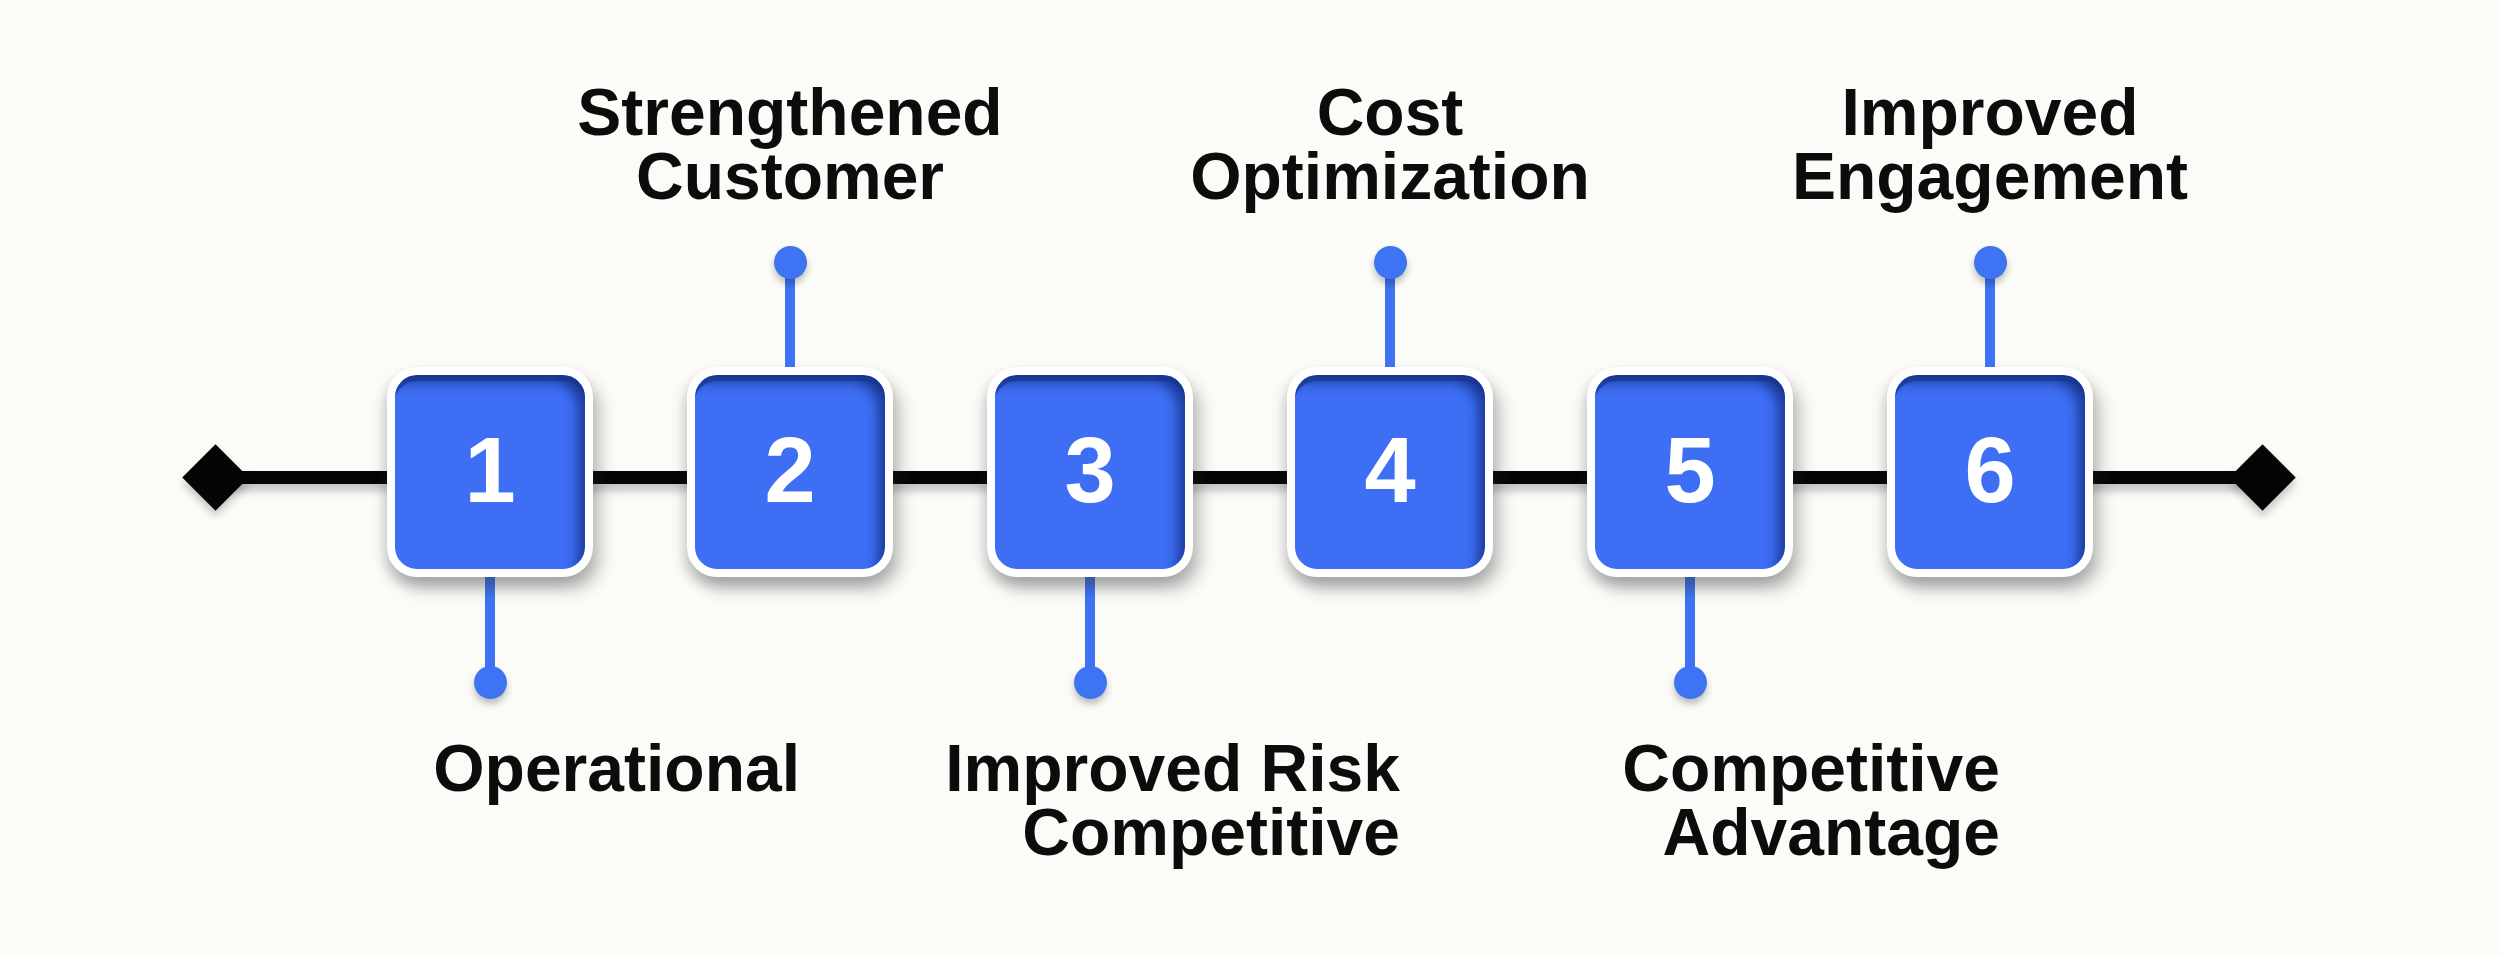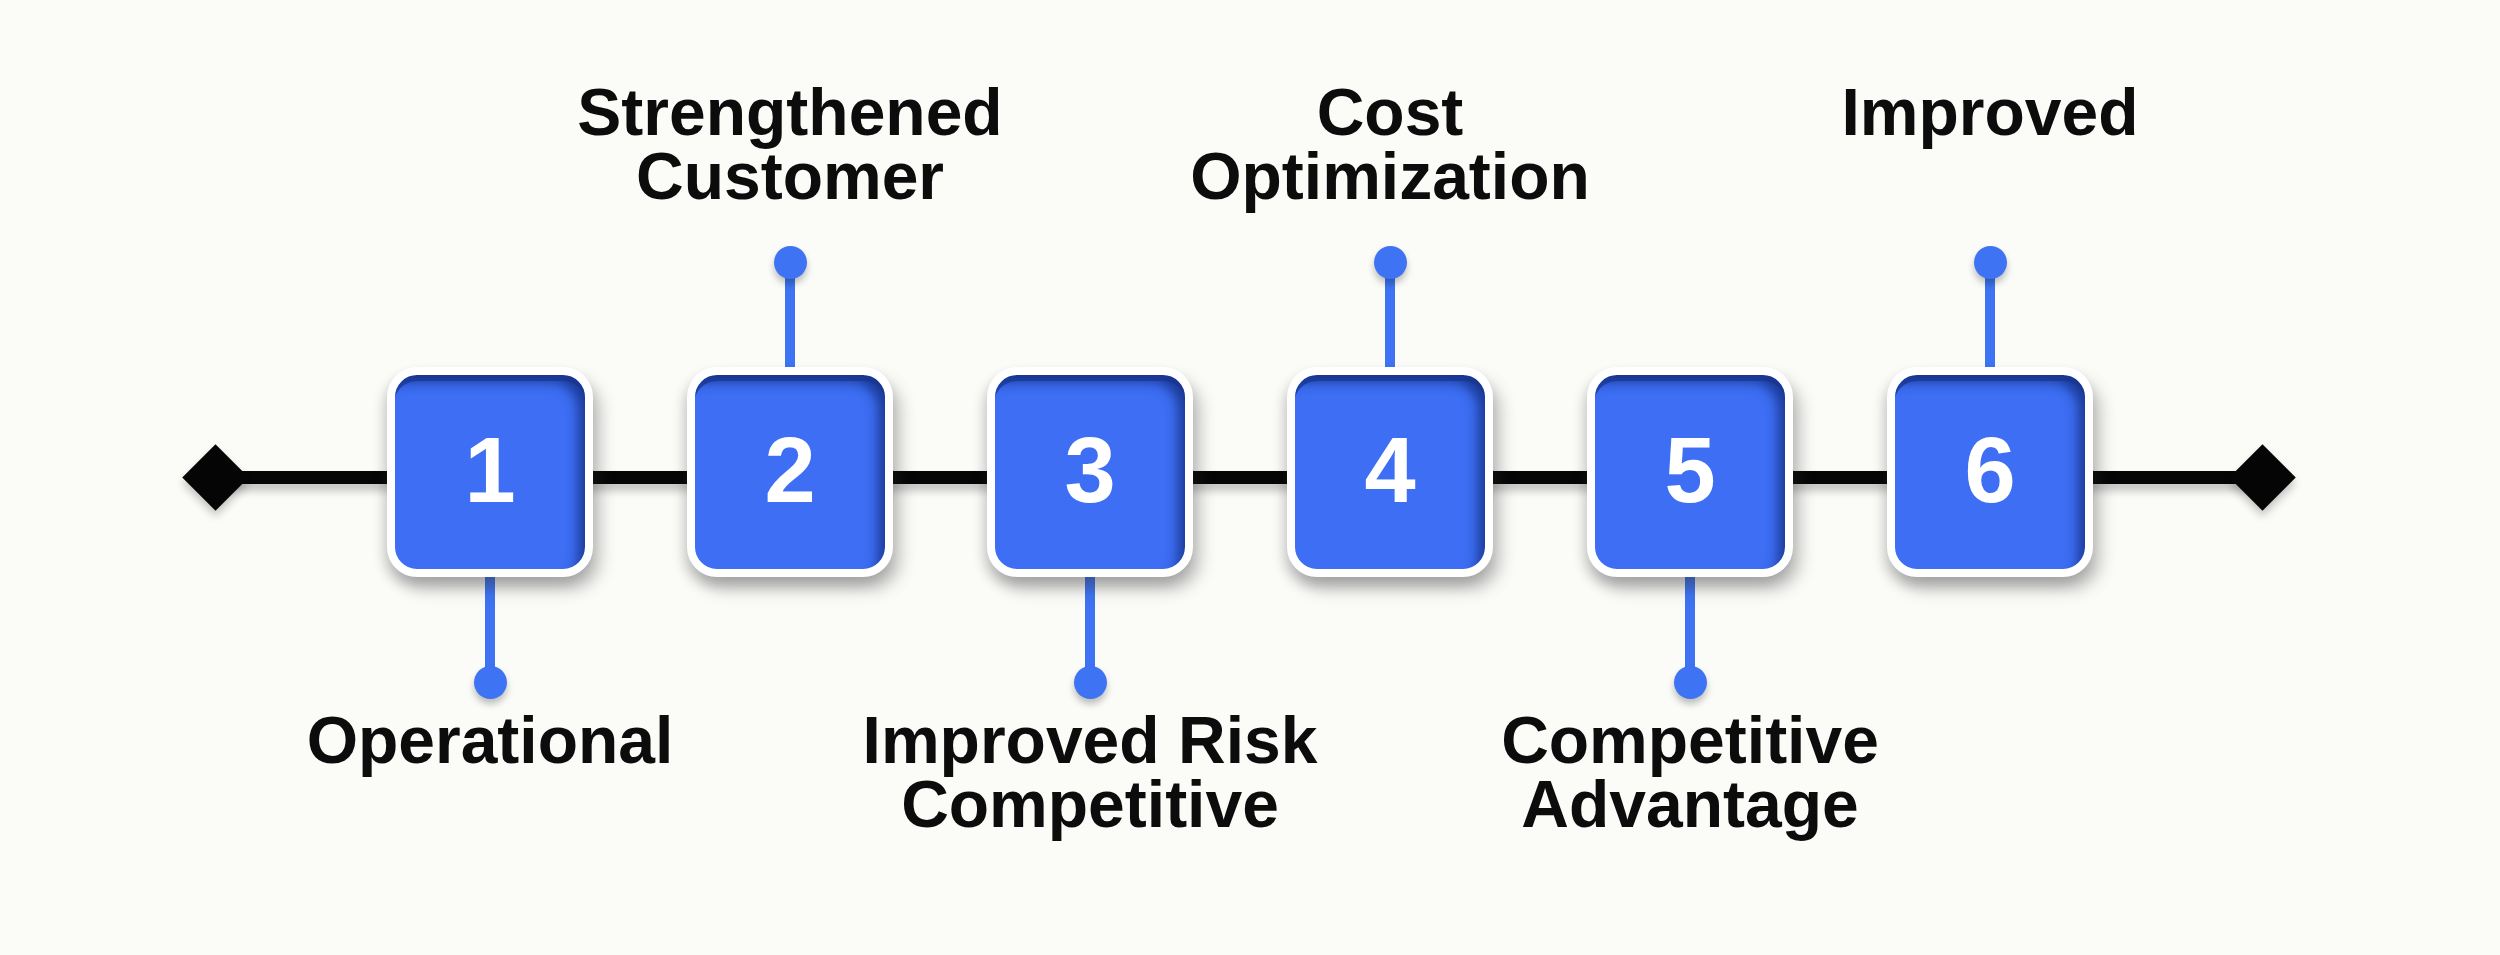--- a/index.html
+++ b/index.html
@@ -86,21 +86,21 @@
     left: calc(var(--cx) - 310px);
     width: 620px;
     text-align: center;
     color: #0c0c0c;
     font-size: 66px;
     font-weight: 700;
     line-height: 64px;
     z-index: 1;
   }
   .pos-above .label { top: 80px; }
-  .pos-below .label { top: 708px; }
+  .pos-below .label { top: 736px; text-align: right; }
 </style>
 </head>
 <body>
 
 <div class="canvas">
 
   <div class="line"></div>
   <div class="diamond left"></div>
   <div class="diamond right"></div>
 
@@ -164,16 +164,17 @@
   </div>
 
   <div class="step pos-above" style="--cx:1990px">
     <div class="stem"></div>
     <div class="dot"></div>
     <div class="square">
       <div class="num">6</div>
     </div>
     <div class="label">
       <div>Improved</div>
+      <div>Engagement</div>
     </div>
   </div>
 
 </div>
 
 </body></html>

